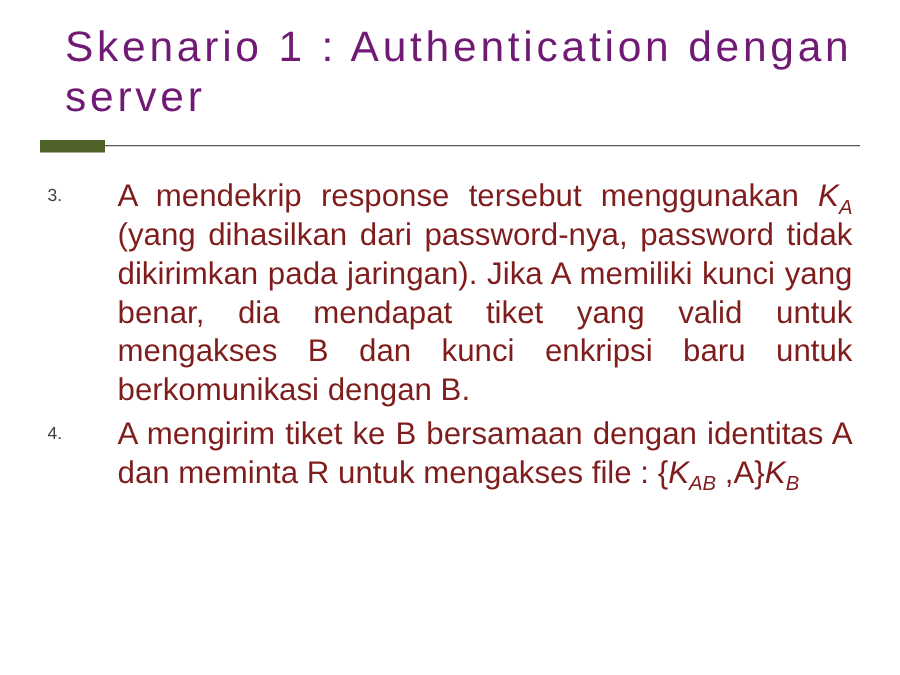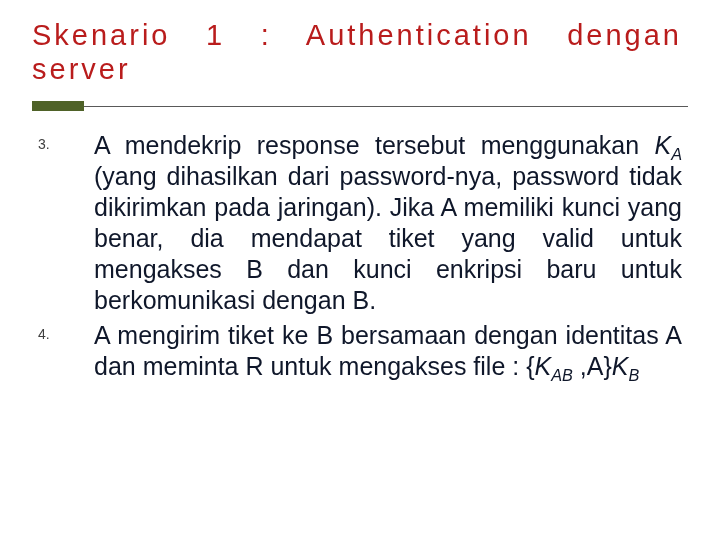--- a/index.html
+++ b/index.html
@@ -13,27 +13,27 @@
     overflow: hidden;
   }
   .slide {
     position: relative;
     width: 720px;
     height: 540px;
     box-sizing: border-box;
     padding: 18px 32px 24px 32px;
   }
   .title {
-    font-size: 29px;
-    color: #b91c1c;
+    font-size: 34px;
+    color: #701a75;
     text-align: justify;
     text-justify: inter-word;
     letter-spacing: 3px;
     line-height: 1.18;
-    margin: 0 6px 10px 0;
+    margin: 0 6px 10px 20px;
   }
   .underline-wrap {
     margin: 6px 0 16px 0;
   }
   .underline-accent {
     display: inline-block;
     width: 52px;
     height: 10px;
     background: #4f6228;
     vertical-align: middle;
@@ -48,21 +48,21 @@
     list-style: none;
     counter-reset: item 2;
     margin: 0;
     padding: 0 6px 0 6px;
   }
   ol.body > li {
     counter-increment: item;
     position: relative;
     padding-left: 56px;
     font-size: 25px;
-    color: #0f172a;
+    color: #7f1d1d;
     text-align: justify;
     text-justify: inter-word;
     line-height: 1.24;
     margin-bottom: 4px;
   }
   ol.body > li::before {
     content: counter(item) ".";
     position: absolute;
     left: 0;
     top: 6px;

